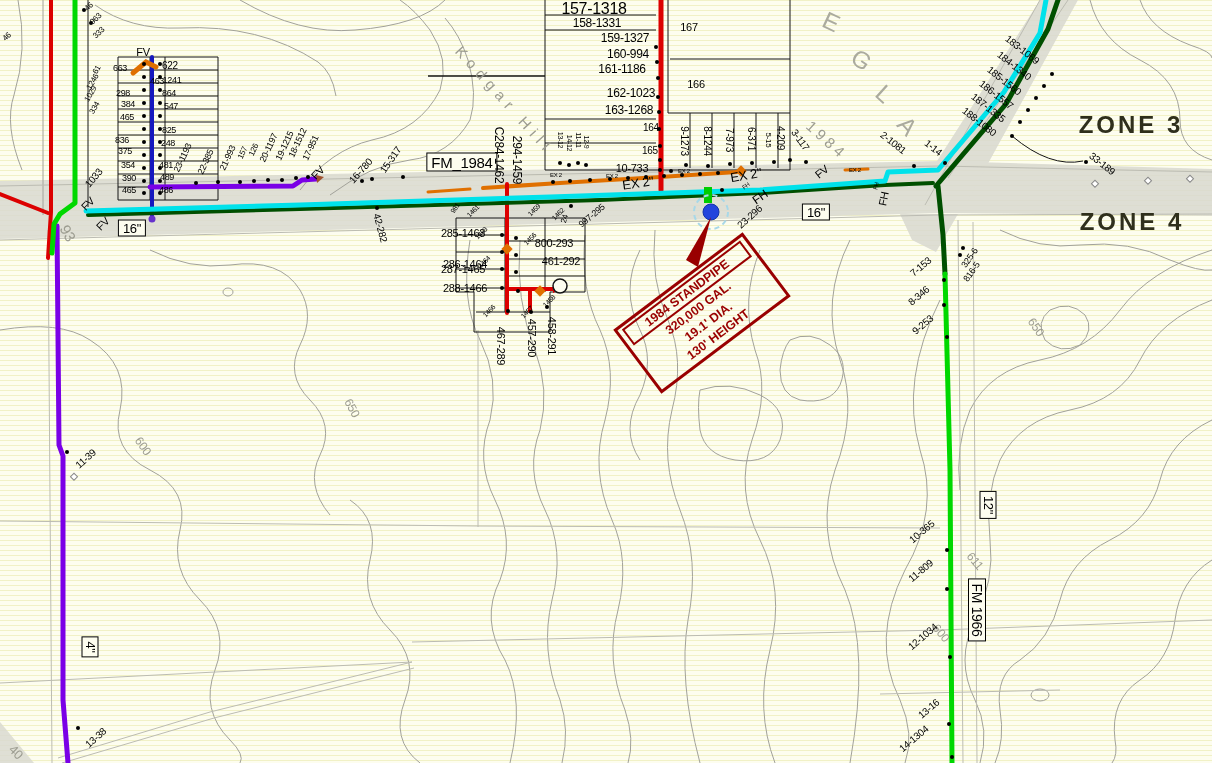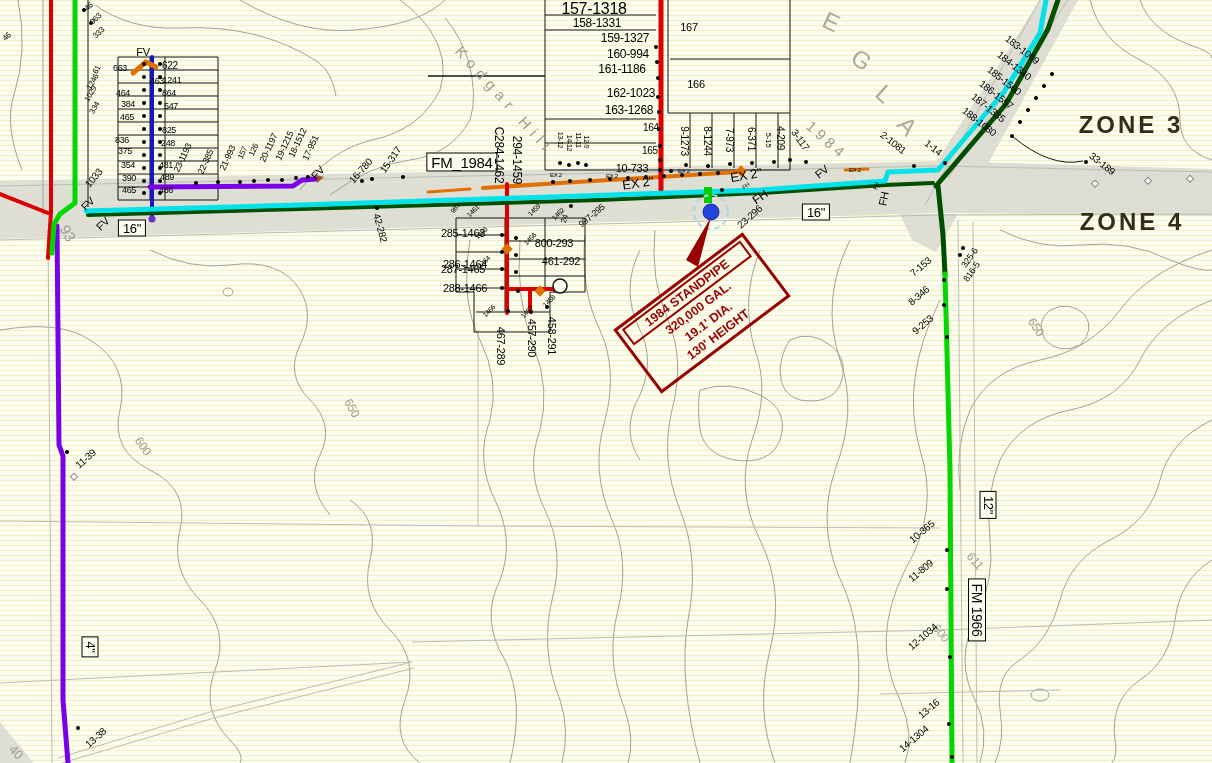--- a/index.html
+++ b/index.html
@@ -217,21 +217,21 @@
       <div class="lbl parcel" style="left: 972px; top: 272px; font-size: 9px; transform: translate(-50%, -50%) rotate(-55deg);">816-5</div>
       <div class="lbl parcel" style="left: 922px; top: 532px; transform: translate(-50%, -50%) rotate(-40deg);">10-365</div>
       <div class="lbl parcel" style="left: 921px; top: 571px; transform: translate(-50%, -50%) rotate(-40deg);">11-809</div>
       <div class="lbl parcel" style="left: 923px; top: 637px; transform: translate(-50%, -50%) rotate(-40deg);">12-1034</div>
       <div class="lbl parcel" style="left: 929px; top: 709px; transform: translate(-50%, -50%) rotate(-40deg);">13-16</div>
       <div class="lbl parcel" style="left: 914px; top: 739px; transform: translate(-50%, -50%) rotate(-40deg);">14-1304</div>
       <div class="lbl parcel" style="left: 86px; top: 459px; transform: translate(-50%, -50%) rotate(-42deg);">11-39</div>
       <div class="lbl parcel" style="left: 96px; top: 738px; transform: translate(-50%, -50%) rotate(-42deg);">13-38</div>
       <div class="lbl parcel" style="left: 120px; top: 68px; font-size: 9px; transform: translate(-50%, -50%) rotate(0deg);">663</div>
       <div class="lbl parcel" style="left: 121px; top: 81px; font-size: 9px; transform: translate(-50%, -50%) rotate(0deg); margin-left: 36px;">463</div>
-      <div class="lbl parcel" style="left: 123px; top: 93px; font-size: 9px; transform: translate(-50%, -50%) rotate(0deg);">464</div>
+      <div class="lbl parcel" style="left: 123px; top: 93px; font-size: 9px; transform: translate(-50%, -50%) rotate(0deg);">298</div>
       <div class="lbl parcel" style="left: 128px; top: 104px; font-size: 9px; transform: translate(-50%, -50%) rotate(0deg);">384</div>
       <div class="lbl parcel" style="left: 127px; top: 117px; font-size: 9px; transform: translate(-50%, -50%) rotate(0deg);">465</div>
       <div class="lbl parcel" style="left: 122px; top: 140px; font-size: 9px; transform: translate(-50%, -50%) rotate(0deg);">836</div>
       <div class="lbl parcel" style="left: 125px; top: 151px; font-size: 9px; transform: translate(-50%, -50%) rotate(0deg);">375</div>
       <div class="lbl parcel" style="left: 128px; top: 165px; font-size: 9px; transform: translate(-50%, -50%) rotate(0deg);">354</div>
       <div class="lbl parcel" style="left: 129px; top: 178px; font-size: 9px; transform: translate(-50%, -50%) rotate(0deg);">390</div>
       <div class="lbl parcel" style="left: 129px; top: 190px; font-size: 9px; transform: translate(-50%, -50%) rotate(0deg);">465</div>
       <div class="lbl parcel" style="left: 170px; top: 66px; font-size: 10px; transform: translate(-50%, -50%) rotate(0deg);">622</div>
       <div class="lbl parcel" style="left: 172px; top: 80px; font-size: 9px; transform: translate(-50%, -50%) rotate(0deg);">1241</div>
       <div class="lbl parcel" style="left: 169px; top: 93px; font-size: 9px; transform: translate(-50%, -50%) rotate(0deg);">864</div>

